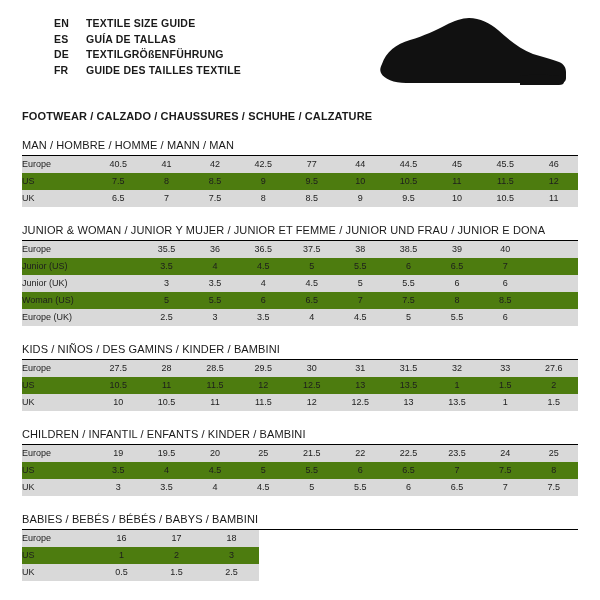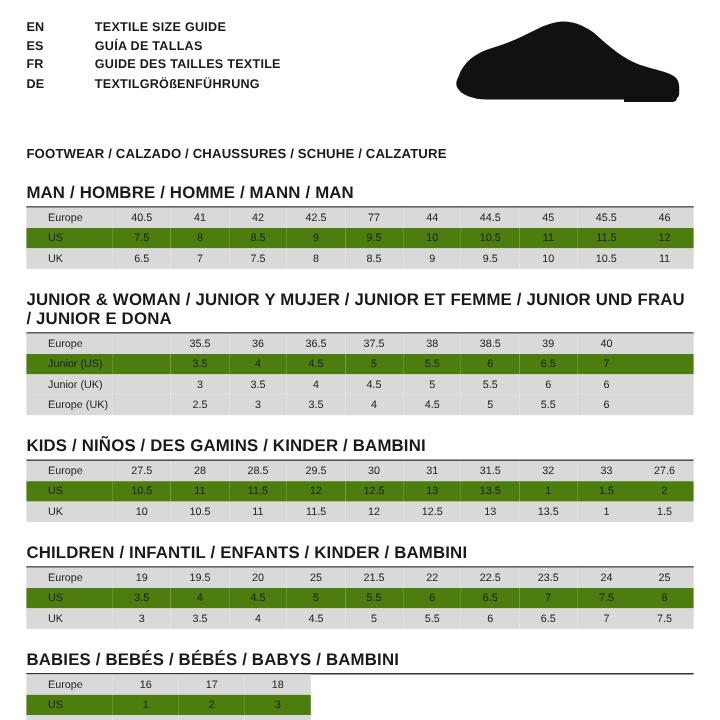--- a/index.html
+++ b/index.html
@@ -35,47 +35,47 @@
     display: flex;
     align-items: baseline;
     line-height: 15.5px;
     font-size: 10.5px;
     font-weight: bold;
     letter-spacing: 0.02em;
   }
   .lang-code {
     width: 32px;
     flex: 0 0 32px;
+    margin-left: 32px;
   }
   .lang-title {
     white-space: nowrap;
-    margin-left: 25px;
   }
   .shoe-wrap {
     width: 200px;
     height: 78px;
     margin-right: 8px;
     position: relative;
   }
   .shoe-wrap svg { display: block; }
 
   .section-title {
     font-size: 11px;
     font-weight: bold;
     letter-spacing: 0.01em;
-    margin-top: 29px;
+    margin-top: 16px;
   }
 
   
   .group {
     margin-top: 17px;
   }
   .group-title {
-    font-size: 14px;
-    font-weight: bold;
+    font-size: 11px;
+    font-weight: normal;
     letter-spacing: 0.01em;
     padding-bottom: 4px;
   }
   .rule {
     height: 1px;
     background: #000;
     width: 100%;
   }
   table {
     border-collapse: collapse;
@@ -88,21 +88,21 @@
     padding: 0;
     height: 17px;
     line-height: 17px;
     font-size: 9px;
     color: #1d1d1d;
     text-align: center;
     white-space: nowrap;
   }
   td.label {
     text-align: left;
-    padding-left: 18px;
+    padding-left: 0;
     margin-left: 36px;
   }
   tr.shade td {
     background: #d9d9d9;
   }
   tr.plain td {
     background: #4d7c0f;
   }
 </style>
 </head>
@@ -114,26 +114,26 @@
     <div class="lang-list">
       <div class="lang-row">
         <span class="lang-code">EN</span>
         <span class="lang-title">TEXTILE SIZE GUIDE</span>
       </div>
       <div class="lang-row">
         <span class="lang-code">ES</span>
         <span class="lang-title">GUÍA DE TALLAS</span>
       </div>
       <div class="lang-row">
+        <span class="lang-code">DE</span>
+        <span class="lang-title">TEXTILGRÖßENFÜHRUNG</span>
+      </div>
+      <div class="lang-row">
         <span class="lang-code">FR</span>
         <span class="lang-title">GUIDE DES TAILLES TEXTILE</span>
-      </div>
-      <div class="lang-row">
-        <span class="lang-code">DE</span>
-        <span class="lang-title">TEXTILGRÖßENFÜHRUNG</span>
       </div>
     </div>
 
     <div class="shoe-wrap">
       <svg viewBox="0 0 200 78" width="200" height="78" xmlns="http://www.w3.org/2000/svg" aria-hidden="true">
         <path fill="#111111" d="M12 48 C16 36 26 28 40 24 C54 20 66 14 76 9 C84 5 92 2 99 2 C110 2 120 7 128 14 C139 24 150 33 163 38 C172 41 182 43 189 46 C194 48 196 52 196 56 L196 62 C196 65 194 67 190 67 L36 67 C24 67 14 63 11 57 C9.5 54 10.5 51 12 48 Z"></path>
         <path fill="#111111" d="M150 60 C160 58 174 58 190 60 L194 60 L194 66 C194 68 192 69 189 69 L150 69 Z"></path>
       </svg>
     </div>
   </div>
@@ -251,20 +251,33 @@
           <td>3</td>
           <td>3.5</td>
           <td>4</td>
           <td>4.5</td>
           <td>5</td>
           <td>5.5</td>
           <td>6</td>
           <td>6</td>
           <td></td>
         </tr>
+        <tr class="plain">
+          <td class="label">Woman (US)</td>
+          <td></td>
+          <td>5</td>
+          <td>5.5</td>
+          <td>6</td>
+          <td>6.5</td>
+          <td>7</td>
+          <td>7.5</td>
+          <td>8</td>
+          <td>8.5</td>
+          <td></td>
+        </tr>
         <tr class="shade">
           <td class="label">Europe (UK)</td>
           <td></td>
           <td>2.5</td>
           <td>3</td>
           <td>3.5</td>
           <td>4</td>
           <td>4.5</td>
           <td>5</td>
           <td>5.5</td>

